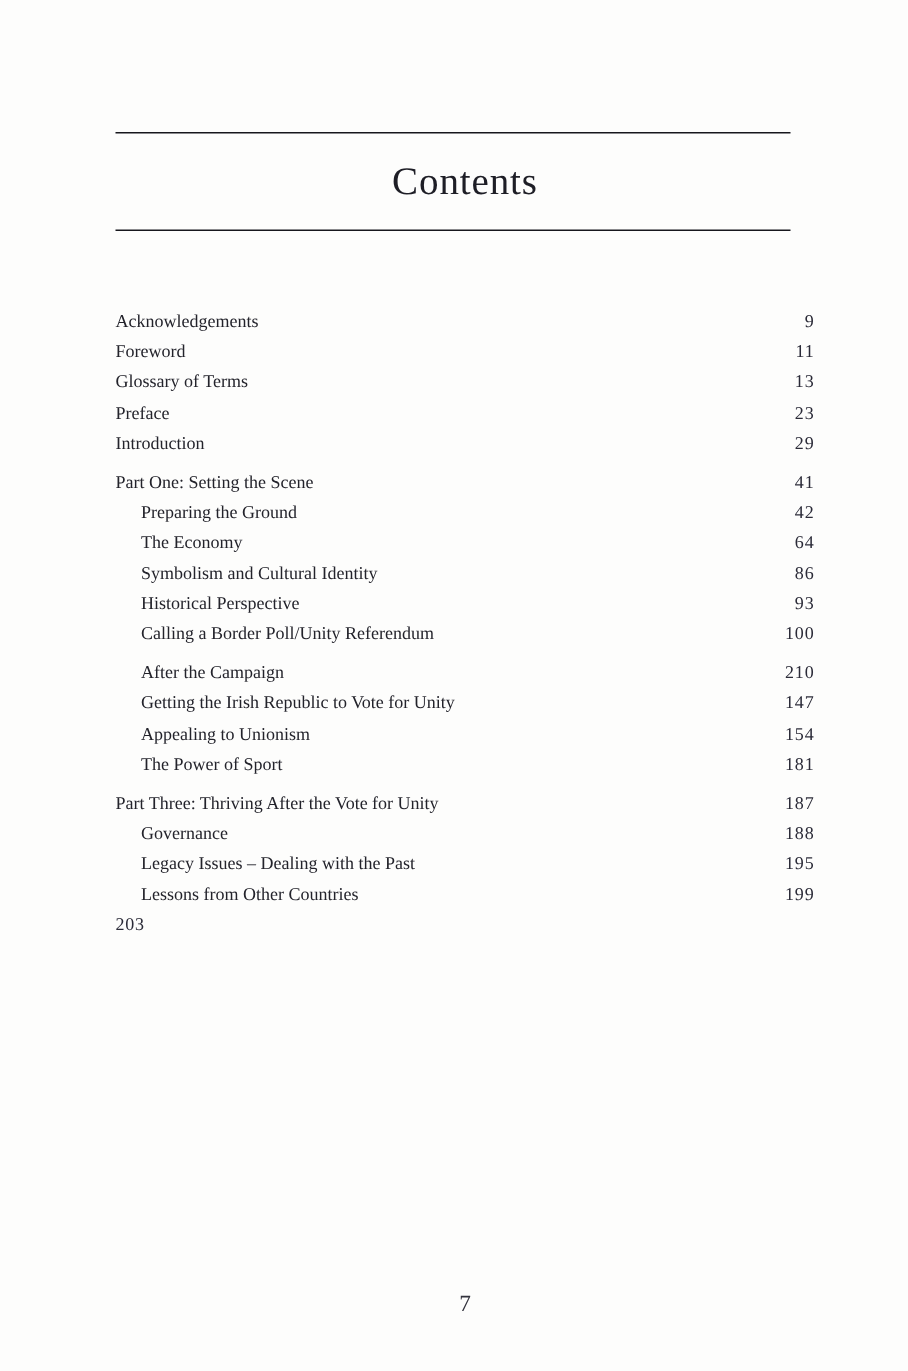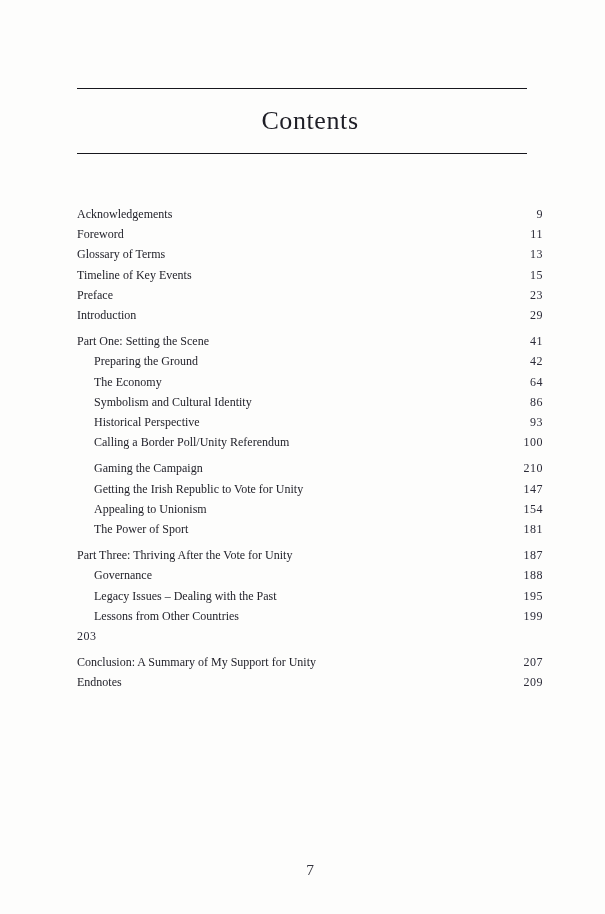--- a/index.html
+++ b/index.html
@@ -82,24 +82,20 @@
   </div>
         <div class="toc-row">
     <span class="toc-label">Foreword</span>
     <span class="toc-page">11</span>
   </div>
         <div class="toc-row">
     <span class="toc-label">Glossary of Terms</span>
     <span class="toc-page">13</span>
   </div>
         <div class="toc-row">
-    <span class="toc-label">Timeline of Key Events</span>
-    <span class="toc-page">15</span>
-  </div>
-        <div class="toc-row">
     <span class="toc-label">Preface</span>
     <span class="toc-page">23</span>
   </div>
         <div class="toc-row">
     <span class="toc-label">Introduction</span>
     <span class="toc-page">29</span>
   </div>
       </div>
       <div class="toc-block">
         <div class="toc-row">
@@ -122,21 +118,21 @@
     <span class="toc-label">Historical Perspective</span>
     <span class="toc-page">93</span>
   </div>
         <div class="toc-row sub">
     <span class="toc-label">Calling a Border Poll/Unity Referendum</span>
     <span class="toc-page">100</span>
   </div>
       </div>
       <div class="toc-block">
         <div class="toc-row sub">
-    <span class="toc-label">Gaming the Campaign</span>
+    <span class="toc-label">After the Campaign</span>
     <span class="toc-page">210</span>
   </div>
         <div class="toc-row sub">
     <span class="toc-label">Getting the Irish Republic to Vote for Unity</span>
     <span class="toc-page">147</span>
   </div>
         <div class="toc-row sub">
     <span class="toc-label">Appealing to Unionism</span>
     <span class="toc-page">154</span>
   </div>
@@ -159,26 +155,16 @@
     <span class="toc-page">195</span>
   </div>
         <div class="toc-row sub">
     <span class="toc-label">Lessons from Other Countries</span>
     <span class="toc-page">199</span>
   </div>
         <div class="toc-row sub">
     <span class="toc-page">203</span>
   </div>
       </div>
-      <div class="toc-block">
-        <div class="toc-row">
-    <span class="toc-label">Conclusion: A Summary of My Support for Unity</span>
-    <span class="toc-page">207</span>
-  </div>
-        <div class="toc-row">
-    <span class="toc-label">Endnotes</span>
-    <span class="toc-page">209</span>
-  </div>
-      </div>
     </div>
 
   <div class="folio">7</div>
 </div>
 
 </body></html>

